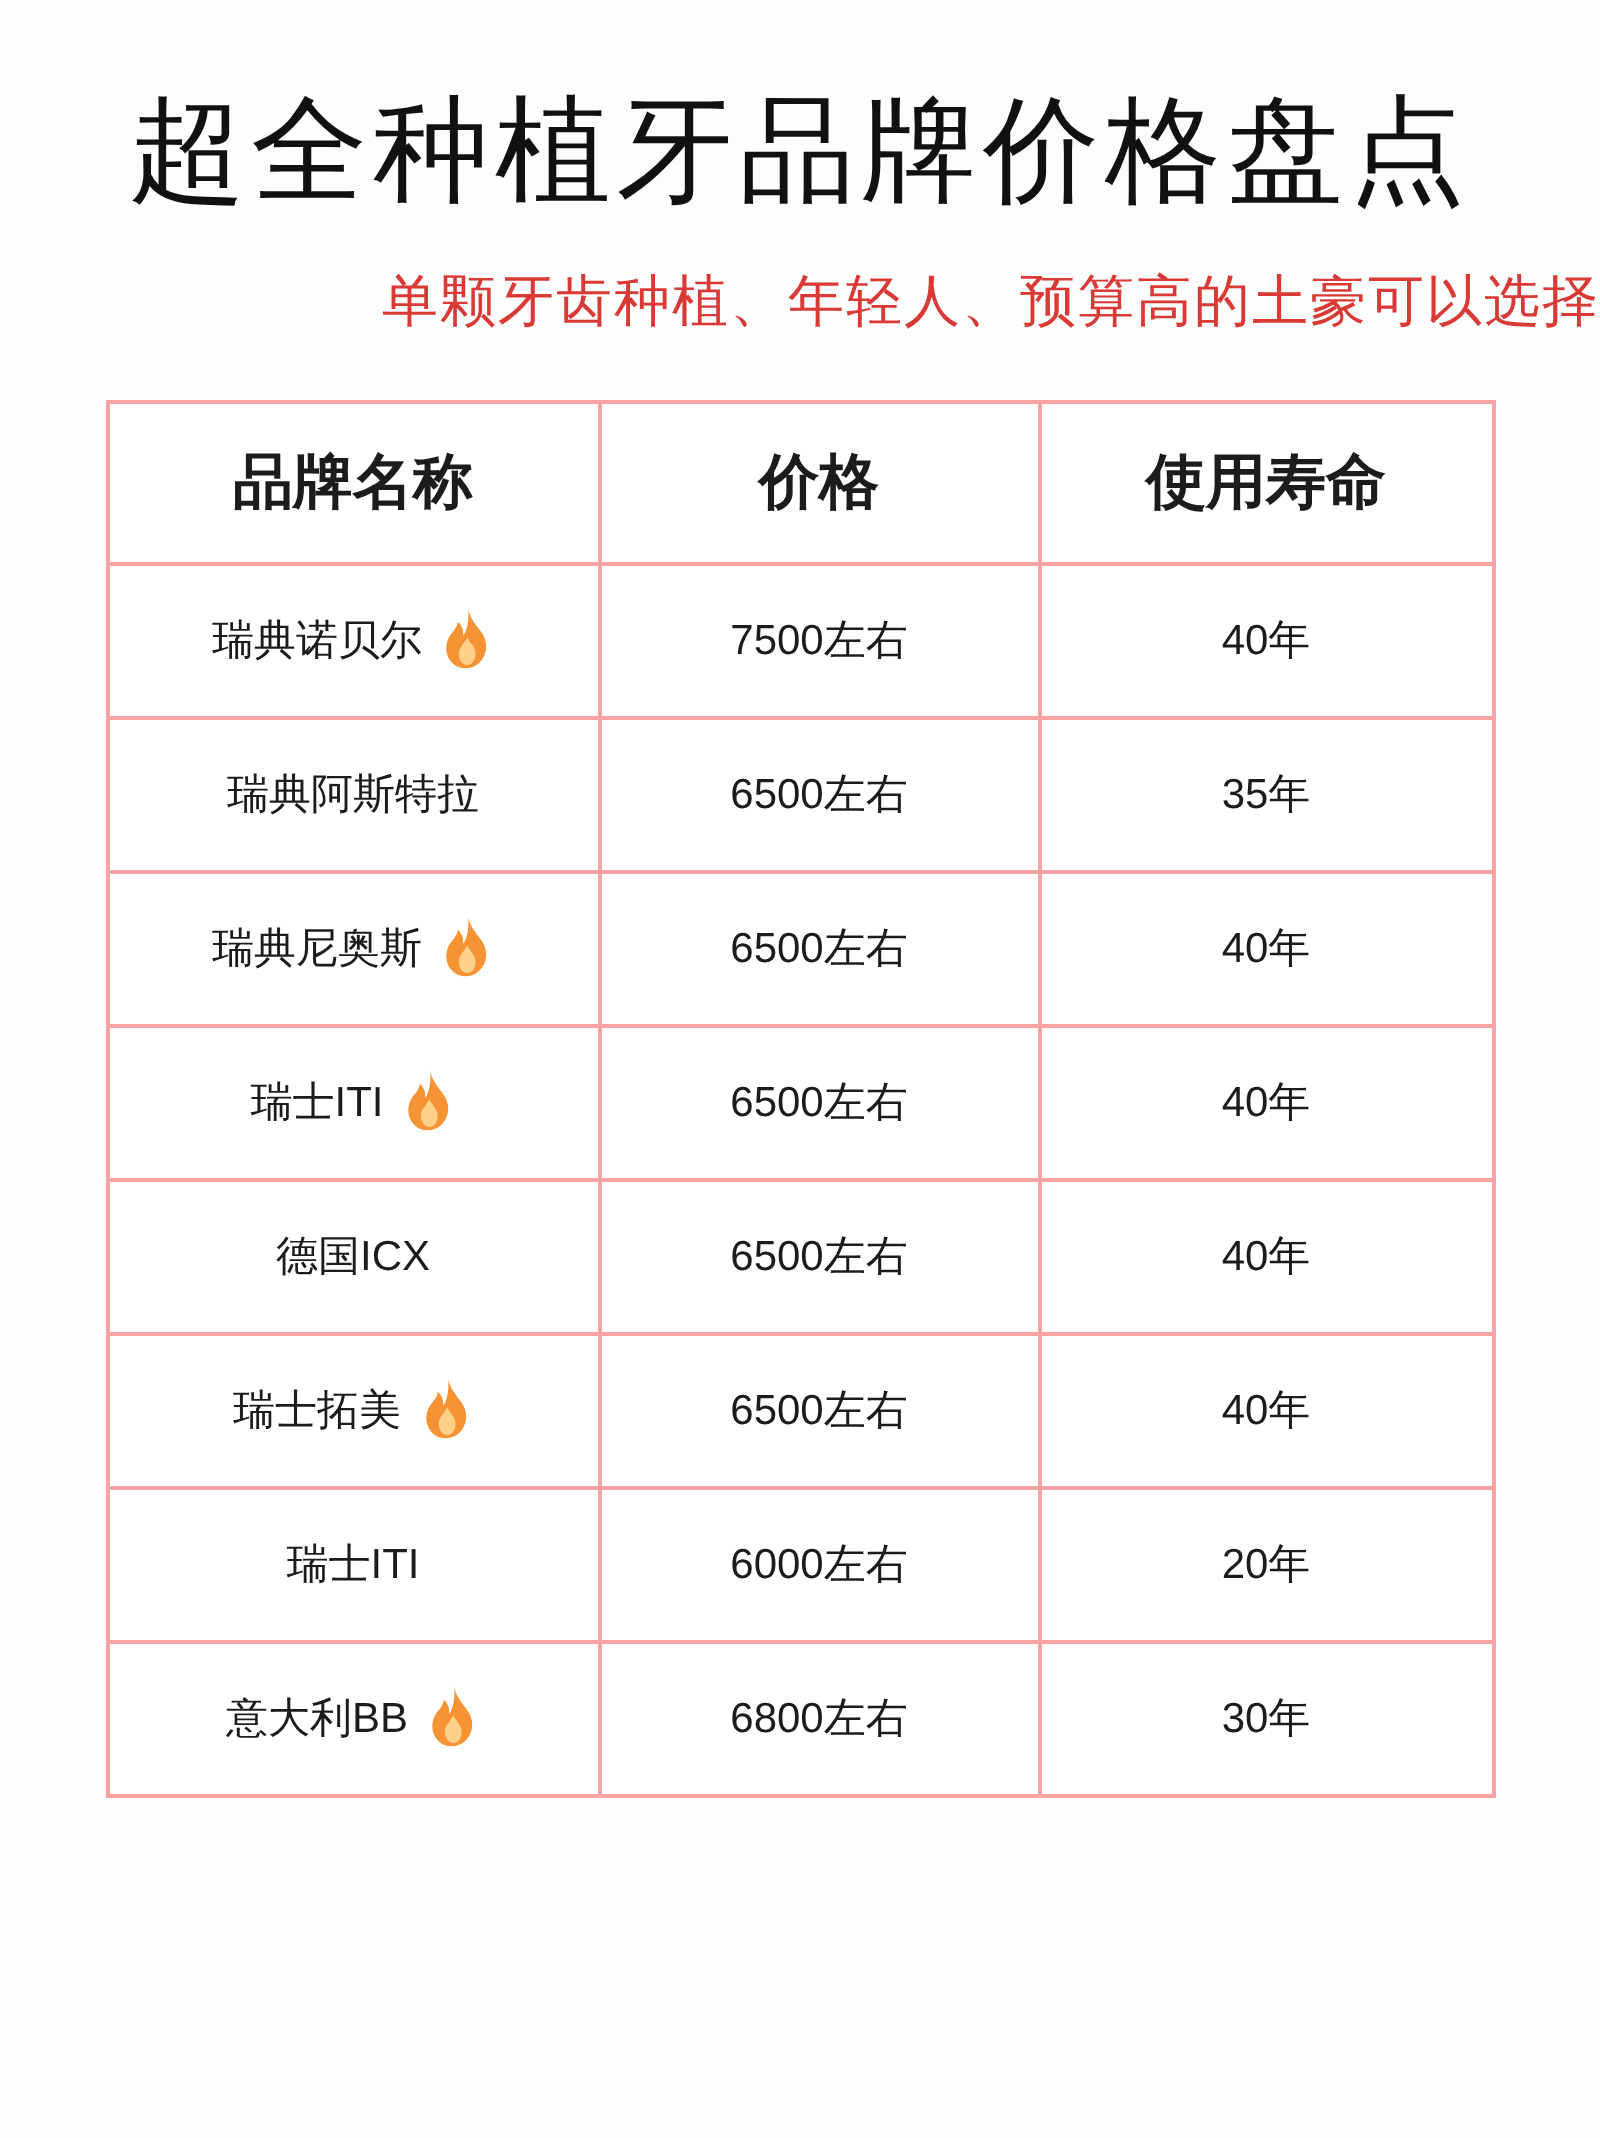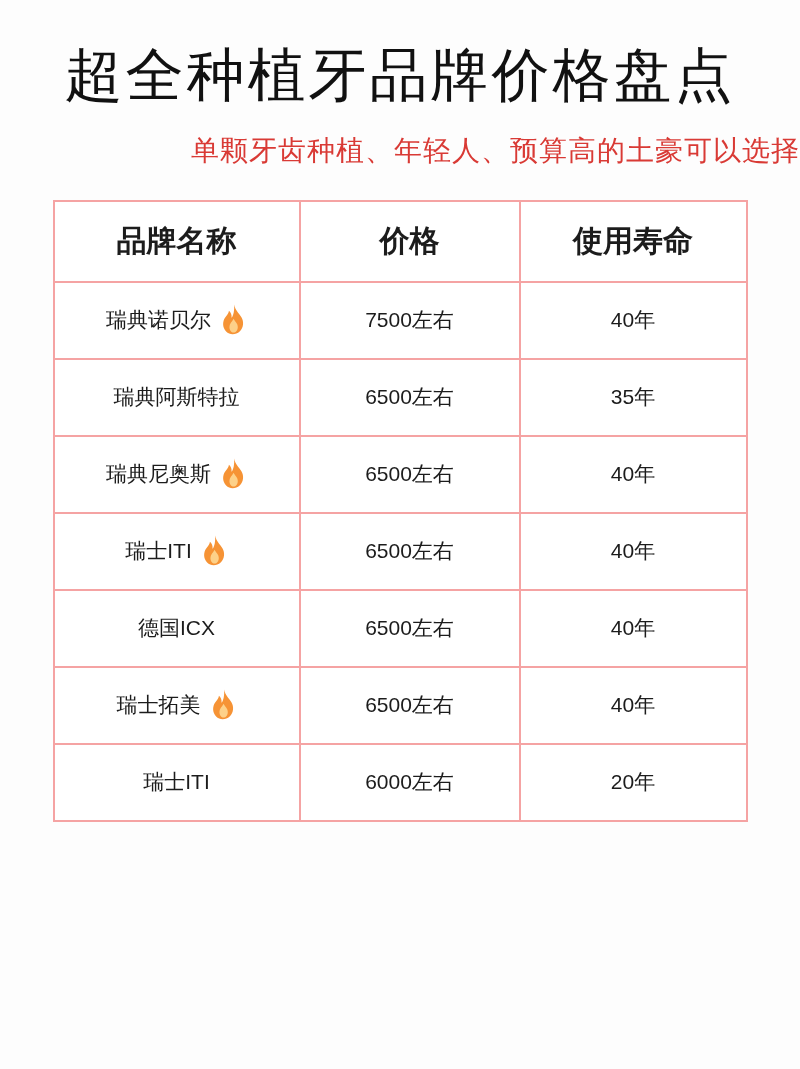--- a/index.html
+++ b/index.html
@@ -202,16 +202,31 @@
       <td>
         <span class="brand-wrap">
           <span class="brand-text">瑞士ITI</span>
 
         </span>
       </td>
       <td><span class="price-text">6000左右</span></td>
       <td><span class="lifespan-text">20年</span></td>
     </tr>
 
+    <tr>
+      <td>
+        <span class="brand-wrap">
+          <span class="brand-text">意大利BB</span>
+          <span class="flame">
+            <svg viewBox="0 0 24 30" xmlns="http://www.w3.org/2000/svg">
+              <path class="flame-outer" d="M12.6 0.4 C13.6 5.8 16.9 8.2 19.2 12.0 C21.6 16.1 21.3 21.3 17.6 24.9 C14.3 28.1 8.6 28.4 5.3 25.0 C1.7 21.3 1.9 15.8 4.6 12.1 C6.1 10.1 7.4 8.9 7.9 6.2 C9.8 8.1 10.5 9.9 10.2 12.6 C12.1 10.4 12.9 5.5 12.6 0.4 Z" fill="#f69335"></path>
+              <path class="flame-inner" d="M12.1 13.4 C13.7 16.5 15.9 17.6 15.9 20.8 C15.9 23.9 14.1 25.9 12.1 25.9 C10.1 25.9 8.3 23.9 8.3 20.8 C8.3 17.9 10.5 16.4 12.1 13.4 Z" fill="#fdd189"></path>
+            </svg>
+          </span>
+        </span>
+      </td>
+      <td><span class="price-text">6800左右</span></td>
+      <td><span class="lifespan-text">30年</span></td>
+    </tr>
   </tbody>
   </table>
 
 </div>
 
 </body></html>

